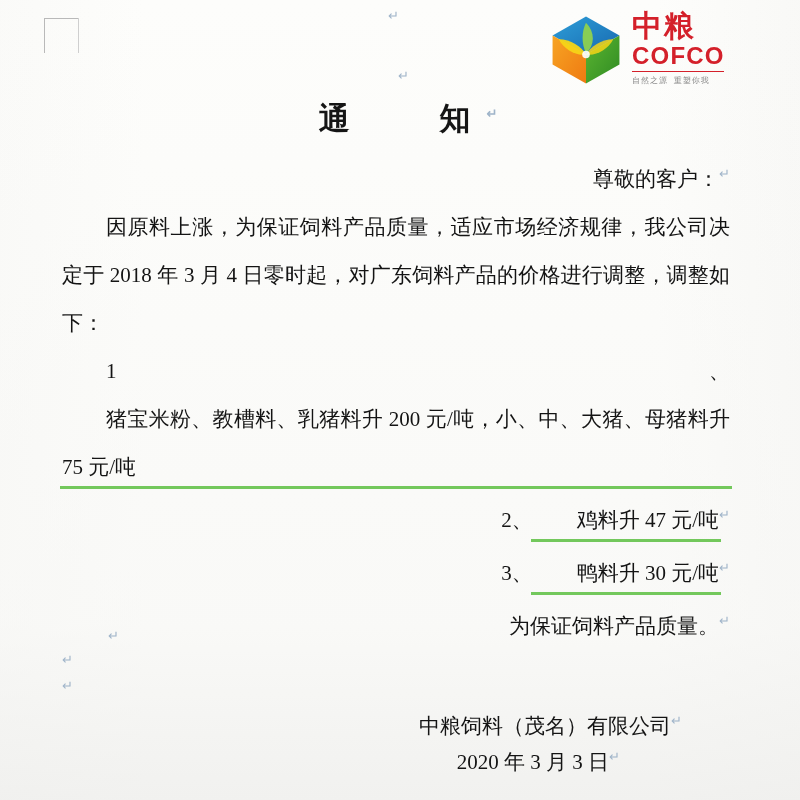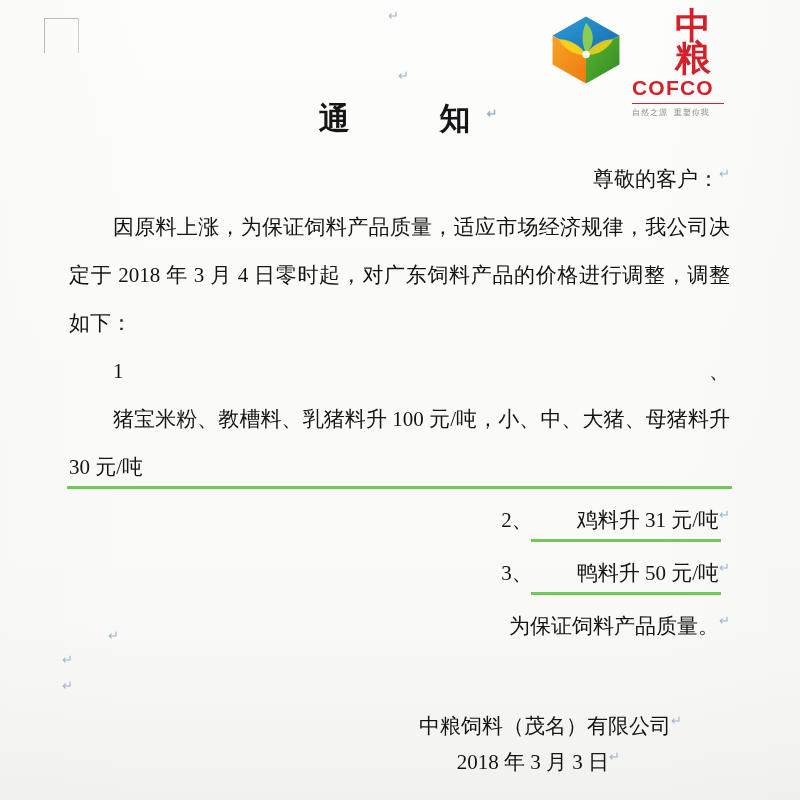--- a/index.html
+++ b/index.html
@@ -68,30 +68,29 @@
   }
   #logo-text {
     position: absolute;
     left: 84px;
     top: 2px;
     width: 96px;
   }
   .cn-brand {
     font-family: "DejaVu Sans", sans-serif;
     font-weight: bold;
-    font-size: 36px;
+    font-size: 30px;
     letter-spacing: 2px;
     color: #d4202a;
     line-height: 32px;
-    margin-left: 43px;
   }
   .en-brand {
     font-family: "Liberation Sans", sans-serif;
     font-weight: bold;
-    font-size: 21px;
+    font-size: 24px;
     letter-spacing: 1.2px;
     color: #d4202a;
     line-height: 24px;
     margin-top: 2px;
   }
   .brand-rule {
     width: 92px;
     height: 1px;
     background: #d4202a;
     margin-top: 3px;
@@ -143,21 +142,20 @@
     line-height: 48px;
     color: #141414;
   }
   .para {
     margin: 0;
     white-space: pre-wrap;
     text-align: right;
   }
   .indent2 {
     text-indent: 44px;
-    margin-left: 7px;
   }
   .justify {
     text-align: justify;
     text-justify: inter-ideograph;
   }
   
   .hl {
     position: relative;
     display: inline-block;
   }
@@ -251,27 +249,27 @@
   <div id="doc">
 
     <div id="title"><span>通 　知</span><span class="pilcrow">↵</span></div>
 
     <div id="body">
 
       <p class="para"><span>尊敬的客户：</span><span class="pilcrow">↵</span></p>
 
       <p class="para indent2 justify">因原料上涨，为保证饲料产品质量，适应市场经济规律，我公司决定于 2018 年 3 月 4 日零时起，对广东饲料产品的价格进行调整，调整如下：</p>
 
-      <p class="para indent2 justify"><span>1、</span><span class="hl">猪宝米粉、教槽料、乳猪料升 100 元/吨，小、中、大猪、母猪料升 30 元/吨</span></p>
-
-      <p class="para indent2"><span>2、</span><span class="hl">鸡料升 31 元/吨</span><span class="pilcrow">↵</span></p>
-
-      <p class="para indent2"><span>3、</span><span class="hl">鸭料升 50 元/吨</span><span class="pilcrow">↵</span></p>
+      <p class="para indent2 justify"><span>1、</span><span class="hl">猪宝米粉、教槽料、乳猪料升 200 元/吨，小、中、大猪、母猪料升 75 元/吨</span></p>
+
+      <p class="para indent2"><span>2、</span><span class="hl">鸡料升 47 元/吨</span><span class="pilcrow">↵</span></p>
+
+      <p class="para indent2"><span>3、</span><span class="hl">鸭料升 30 元/吨</span><span class="pilcrow">↵</span></p>
 
 
       <p class="para indent2"><span>为保证饲料产品质量。</span><span class="pilcrow">↵</span></p>
     </div>
 
     <div id="sign"><span>中粮饲料（茂名）有限公司</span><span class="pilcrow">↵</span></div>
-    <div id="date"><span>2018 年 3 月 3 日</span><span class="pilcrow">↵</span></div>
+    <div id="date"><span>2020 年 3 月 3 日</span><span class="pilcrow">↵</span></div>
 
   </div>
 </div>
 
 </body></html>

